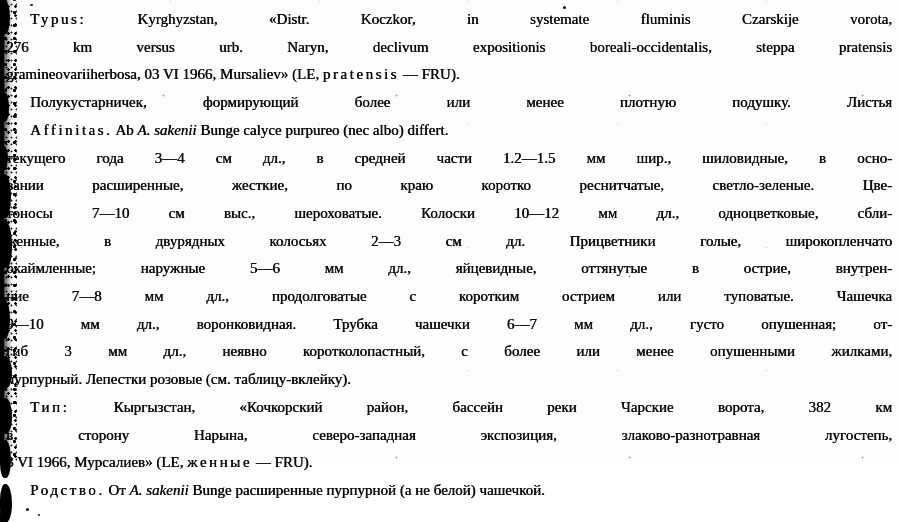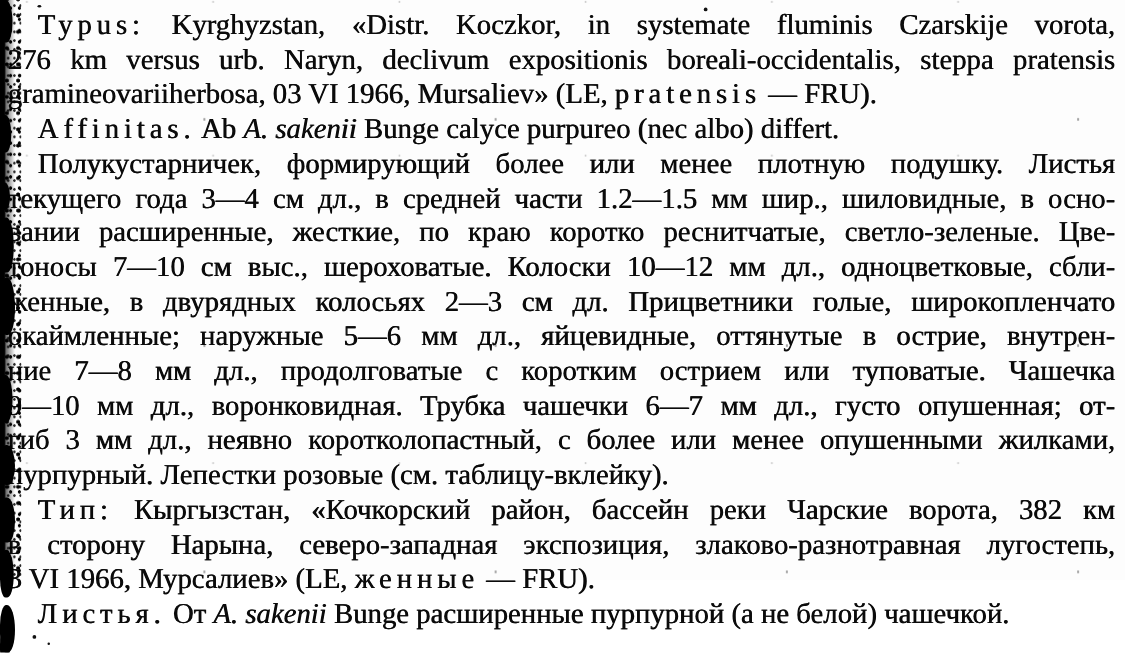--- a/index.html
+++ b/index.html
@@ -9,21 +9,21 @@
     height: 522px;
     background: #ffffff;
     overflow: hidden;
   }
   .page {
     position: relative;
     width: 900px;
     height: 464px;
     background: #fdfdfd;
     font-family: "Liberation Serif", "DejaVu Serif", serif;
-    font-size: 23px;
+    font-size: 15px;
     line-height: 27.7px;
     color: #0b0b0b;
     box-sizing: border-box;
     padding: 6px 8px 12px 6px;
     text-shadow: 0.45px 0 0 currentColor;
   }
   .line {
     text-align: justify;
     white-space: normal;
   }
@@ -80,23 +80,23 @@
 <body>
 
 <div class="page">
 
   <div class="line j ind"><span class="sp">Typus:</span><span> Kyrghyzstan, «Distr. Koczkor, in systemate fluminis Czarskije vorota,</span></div>
 
   <div class="line j"><span>276 km versus urb. Naryn, declivum expositionis boreali-occidentalis, steppa pratensis</span></div>
 
   <div class="line"><span>gramineovariiherbosa, 03 VI 1966, Mursaliev» (LE, </span><span class="sp">pratensis</span><span> — FRU).</span></div>
 
+  <div class="line j ind"><span>Полукустарничек, формирующий более или менее плотную подушку. Листья</span></div>
+
   <div class="line ind"><span class="sp">Affinitas.</span><span> Ab </span><span class="it">A. sakenii</span><span> Bunge calyce purpureo (nec albo) differt.</span></div>
-
-  <div class="line j ind"><span>Полукустарничек, формирующий более или менее плотную подушку. Листья</span></div>
 
   <div class="line j"><span>текущего года 3—4 см дл., в средней части 1.2—1.5 мм шир., шиловидные, в осно-</span></div>
 
   <div class="line j"><span>вании расширенные, жесткие, по краю коротко реснитчатые, светло-зеленые. Цве-</span></div>
 
   <div class="line j"><span>тоносы 7—10 см выс., шероховатые. Колоски 10—12 мм дл., одноцветковые, сбли-</span></div>
 
   <div class="line j"><span>женные, в двурядных колосьях 2—3 см дл. Прицветники голые, широкопленчато</span></div>
 
   <div class="line j"><span>окаймленные; наружные 5—6 мм дл., яйцевидные, оттянутые в острие, внутрен-</span></div>
@@ -108,21 +108,21 @@
   <div class="line j"><span>гиб 3 мм дл., неявно коротколопастный, с более или менее опушенными жилками,</span></div>
 
   <div class="line"><span>пурпурный. Лепестки розовые (см. таблицу-вклейку).</span></div>
 
   <div class="line j ind"><span class="sp">Тип:</span><span> Кыргызстан, «Кочкорский район, бассейн реки Чарские ворота, 382 км</span></div>
 
   <div class="line j"><span>в сторону Нарына, северо-западная экспозиция, злаково-разнотравная лугостепь,</span></div>
 
   <div class="line"><span>3 VI 1966, Мурсалиев» (LE, </span><span class="sp">женные</span><span> — FRU).</span></div>
 
-  <div class="line ind"><span class="sp">Листья.</span><span> От </span><span class="it">A. sakenii</span><span> Bunge расширенные пурпурной (а не белой) чашечкой.</span></div>
+  <div class="line ind"><span class="sp">Родство.</span><span> От </span><span class="it">A. sakenii</span><span> Bunge расширенные пурпурной (а не белой) чашечкой.</span></div>
 
   <div class="dust"></div>
 
   <div class="band"></div>
   <div class="blob" style="left:0; top:0;   width:10px; height:34px;"></div>
   <div class="blob" style="left:0; top:58;  width:8px;  height:24px;"></div>
   <div class="blob" style="left:0; top:92px;  width:9px;  height:30px;"></div>
   <div class="blob" style="left:0; top:146px; width:8px;  height:22px;"></div>
   <div class="blob" style="left:0; top:174px; width:11px; height:44px;"></div>
   <div class="blob" style="left:0; top:222px; width:12px; height:46px;"></div>

